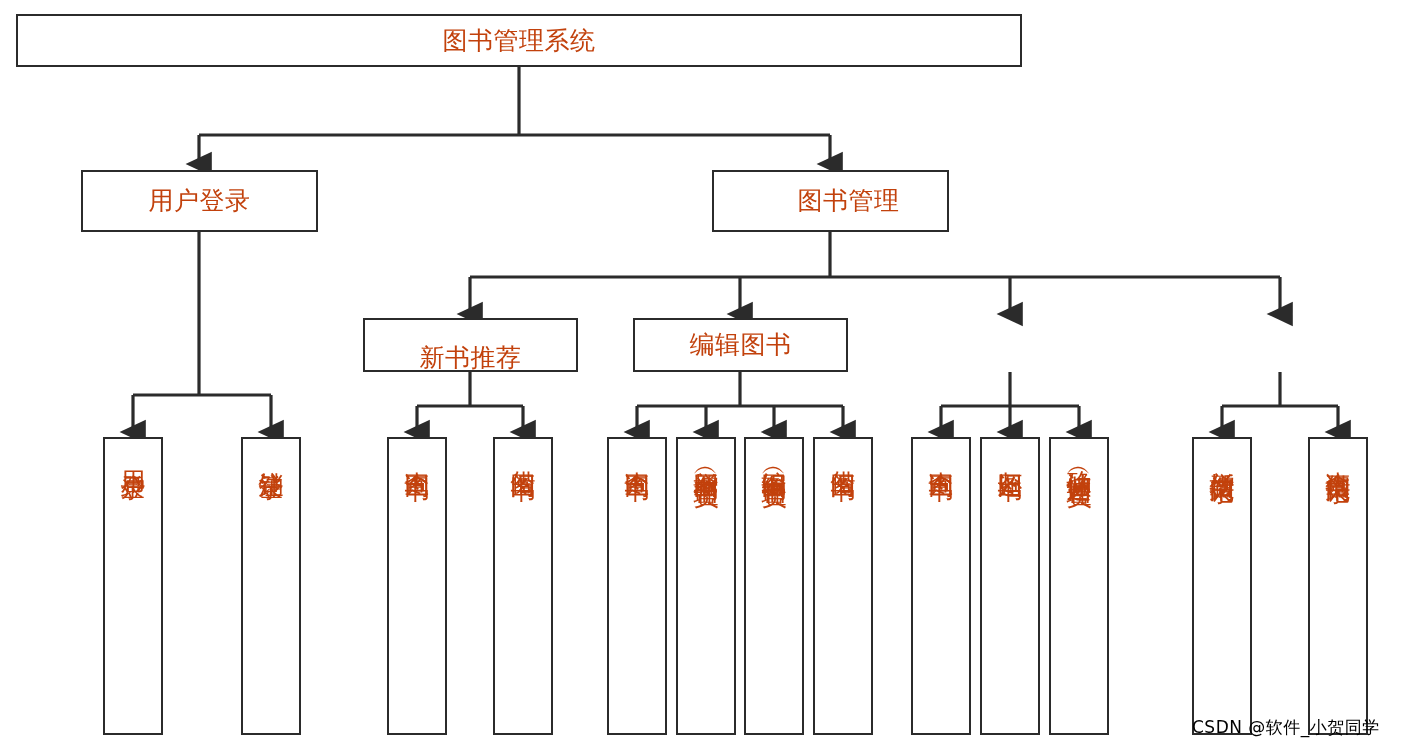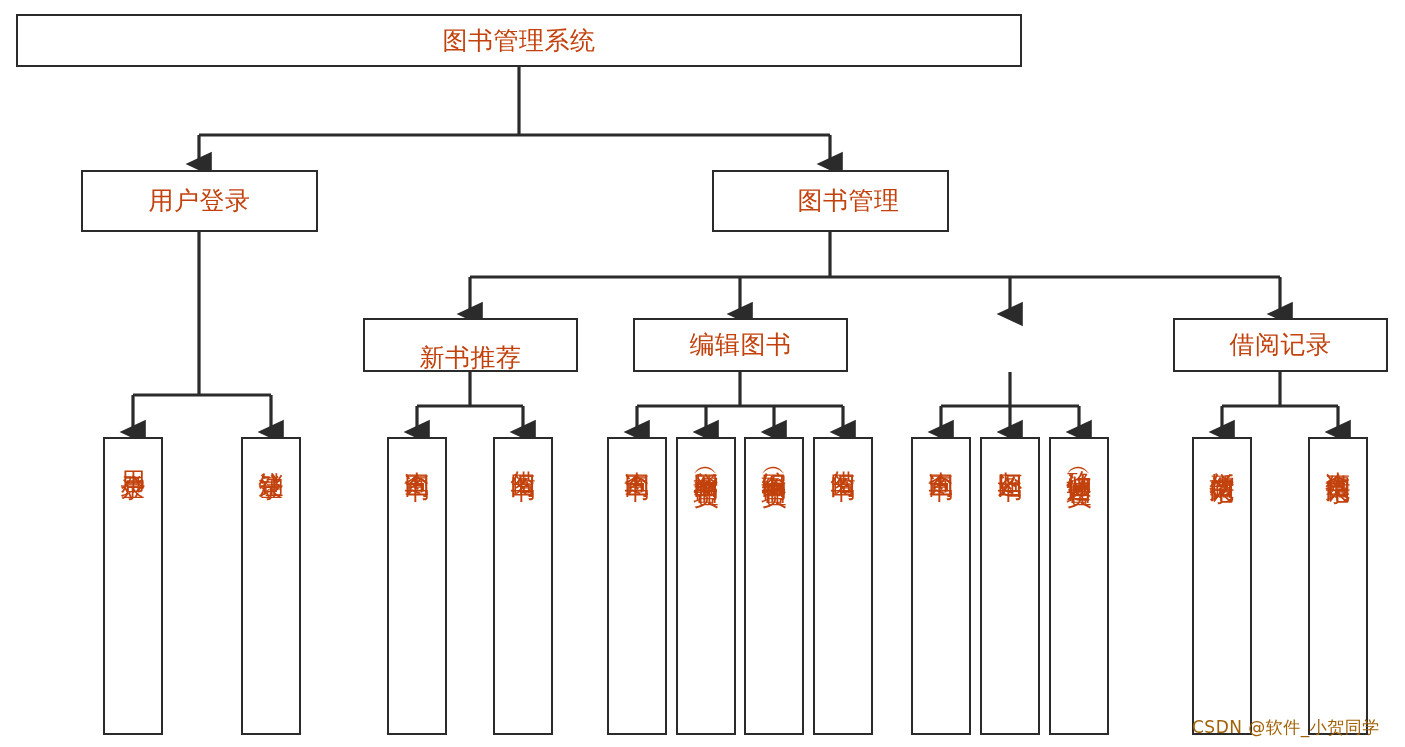--- a/index.html
+++ b/index.html
@@ -58,21 +58,21 @@
     writing-mode: vertical-rl;
     text-orientation: upright;
     font-size: 25px;
     line-height: 1.0;
     letter-spacing: 2px;
     white-space: nowrap;
   }
   .watermark {
     position: absolute;
     font-size: 17px;
-    color: #a16207;
+    color: #000000;
     white-space: nowrap;
     letter-spacing: 0.5px;
   }
 </style>
 </head>
 <body>
 
 <div id="canvas">
 
   <svg id="edges" viewBox="0 0 1405 747" xmlns="http://www.w3.org/2000/svg">
@@ -135,23 +135,20 @@
   <div class="node horiz" style="left:712px; top:170px; width:237px; height:62px;padding-left:36px;">
     <span class="label">图书管理</span>
   </div>
 
   <div class="node horiz" style="left:363px; top:318px; width:215px; height:54px;align-items:flex-end;">
     <span class="label">新书推荐</span>
   </div>
   <div class="node horiz" style="left:633px; top:318px; width:215px; height:54px;">
     <span class="label">编辑图书</span>
   </div>
-  <div class="node horiz" style="left:1173px; top:318px; width:215px; height:54px;">
-    <span class="label">借阅记录</span>
-  </div>
 
   <div class="node vert" style="left:103px; top:437px; width:60px; height:298px;">
     <span class="label">用户登录</span>
   </div>
   <div class="node vert" style="left:241px; top:437px; width:60px; height:298px;">
     <span class="label">注销登录</span>
   </div>
 
   <div class="node vert" style="left:387px; top:437px; width:60px; height:298px;">
     <span class="label">查询图书</span>

